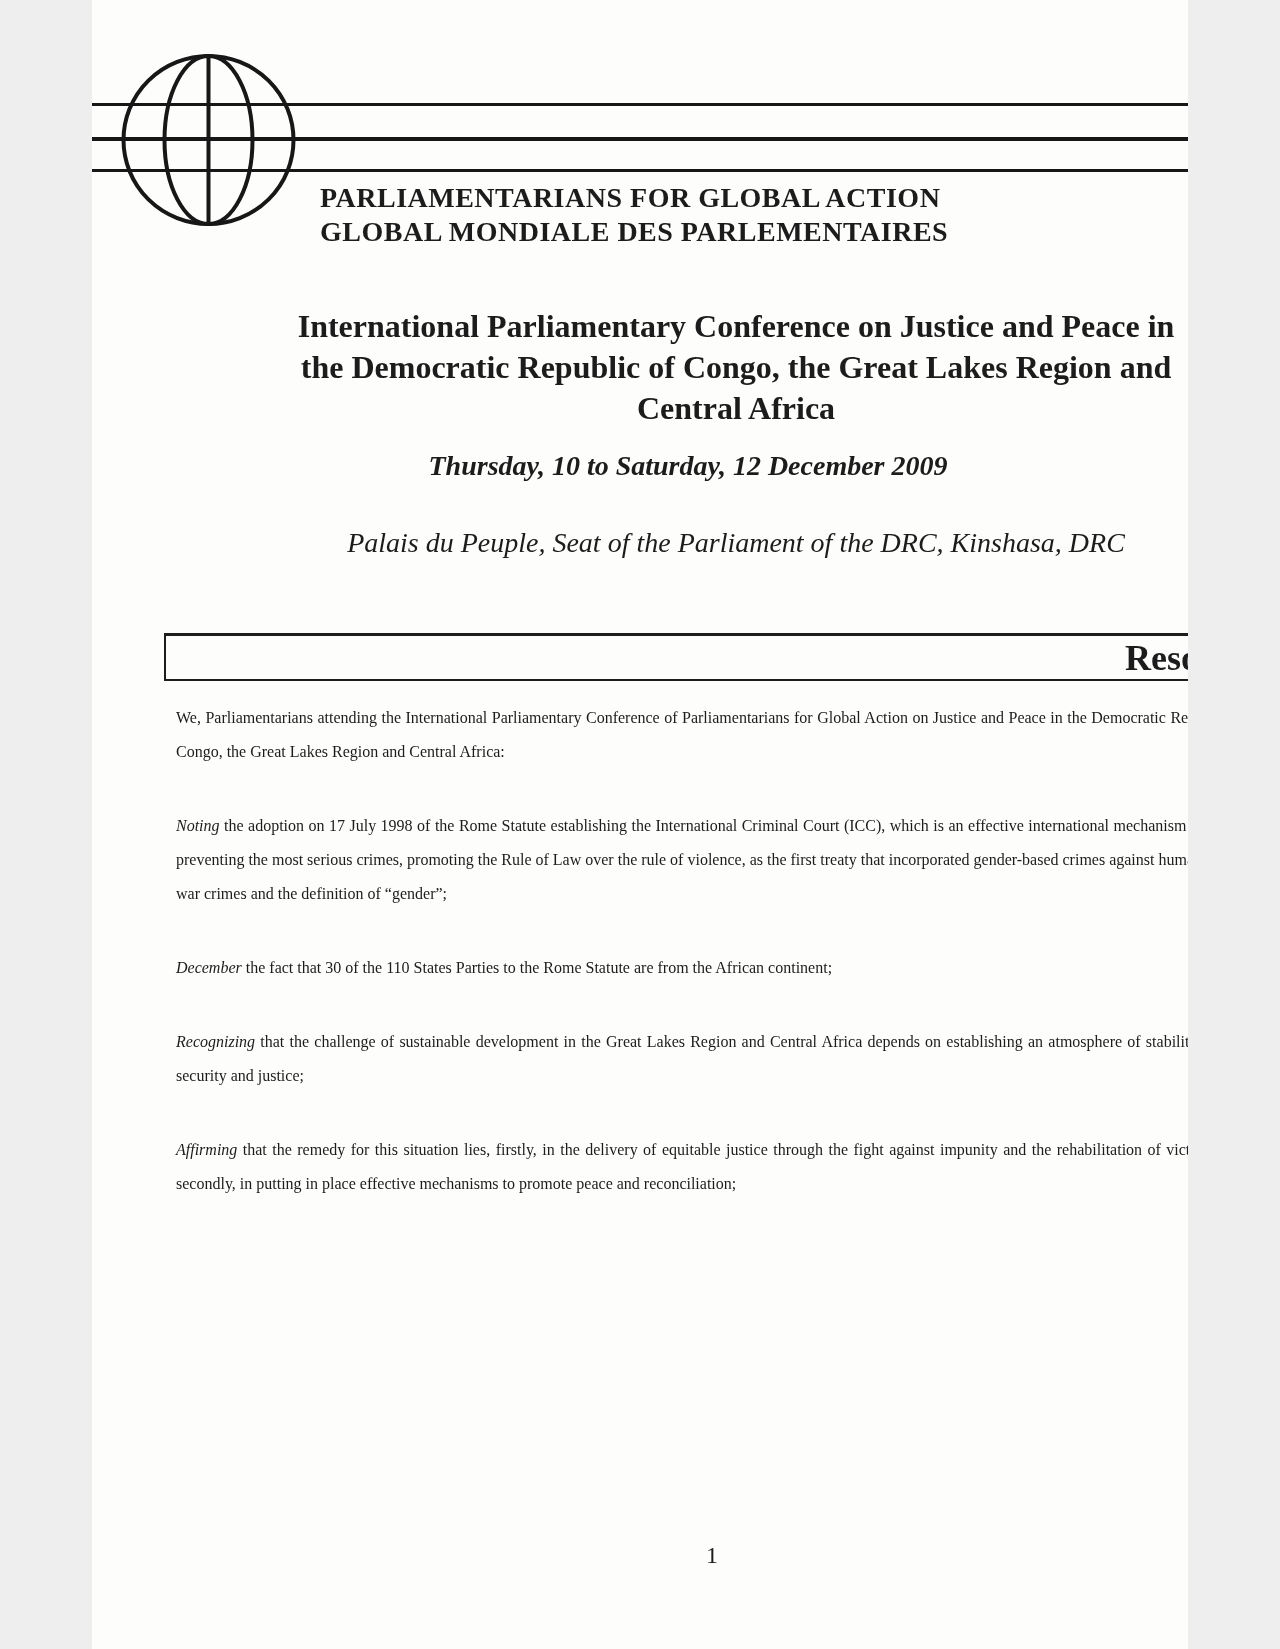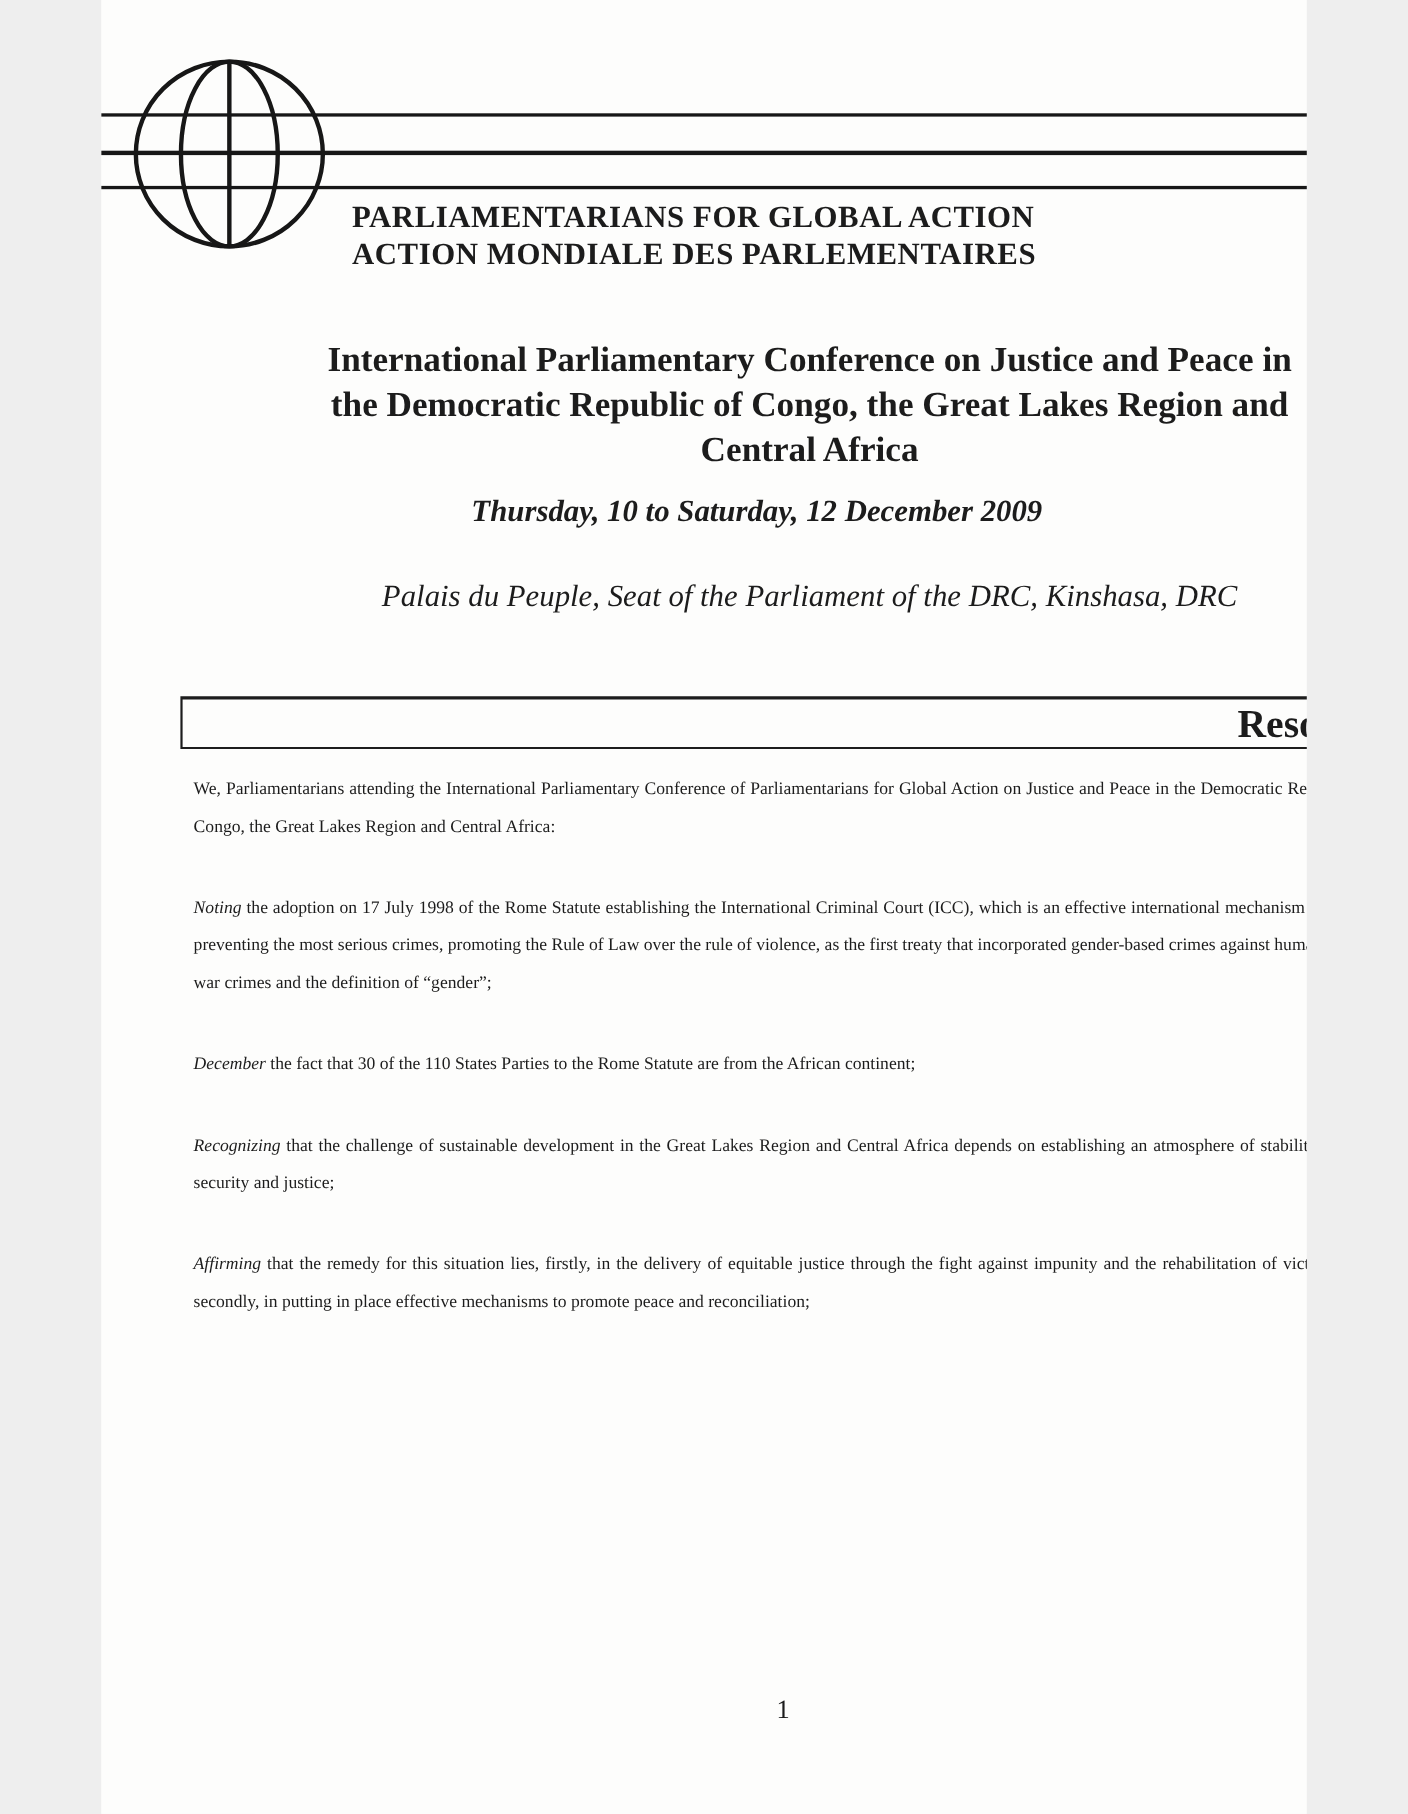--- a/index.html
+++ b/index.html
@@ -91,21 +91,21 @@
   <div class="rule rule-3"></div>
 
   <svg class="globe" width="177" height="176" viewBox="0 0 177 176">
     <ellipse cx="88.5" cy="88" rx="85" ry="84" fill="none" stroke="#171717" stroke-width="4"></ellipse>
     <ellipse cx="88.5" cy="88" rx="44" ry="84" fill="none" stroke="#171717" stroke-width="4"></ellipse>
     <line x1="88.5" y1="4" x2="88.5" y2="172" stroke="#171717" stroke-width="4"></line>
   </svg>
 
   <div class="org-name">
     <div>PARLIAMENTARIANS FOR GLOBAL ACTION</div>
-    <div>ACTION MONDIALE DES PARLEMENTAIRES</div>
+    <div>GLOBAL MONDIALE DES PARLEMENTAIRES</div>
   </div>
 
   <div class="centered doc-title">
     <span>International Parliamentary Conference on Justice and Peace in</span>
     <span>the Democratic Republic of Congo, the Great Lakes Region and</span>
     <span>Central Africa</span>
   </div>
 
   <div class="centered date-line">Thursday, 10 to Saturday, 12 December 2009</div>
 

